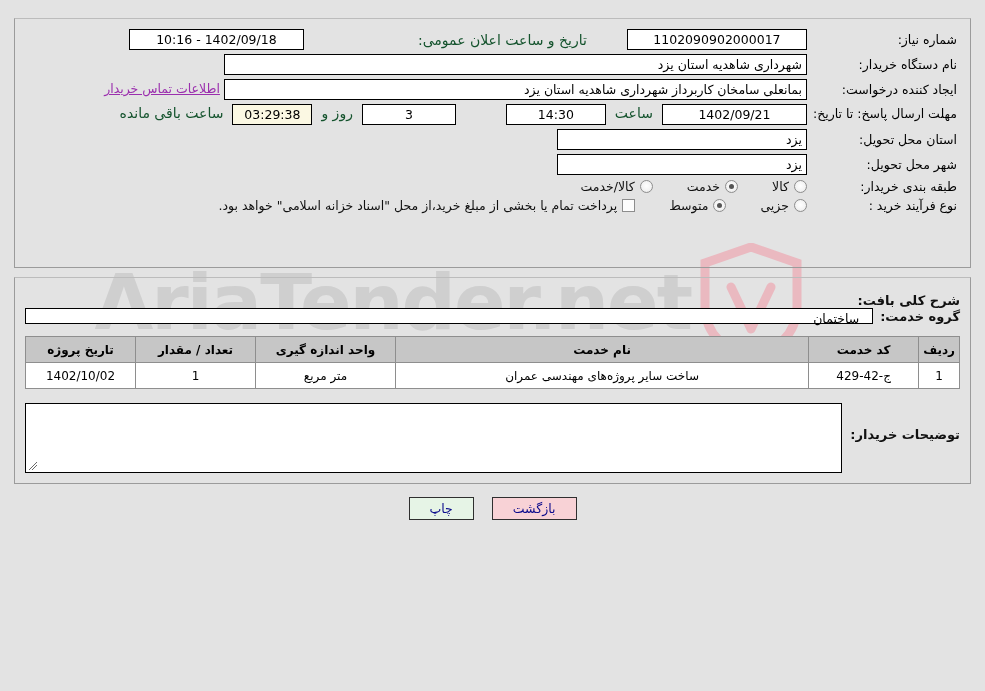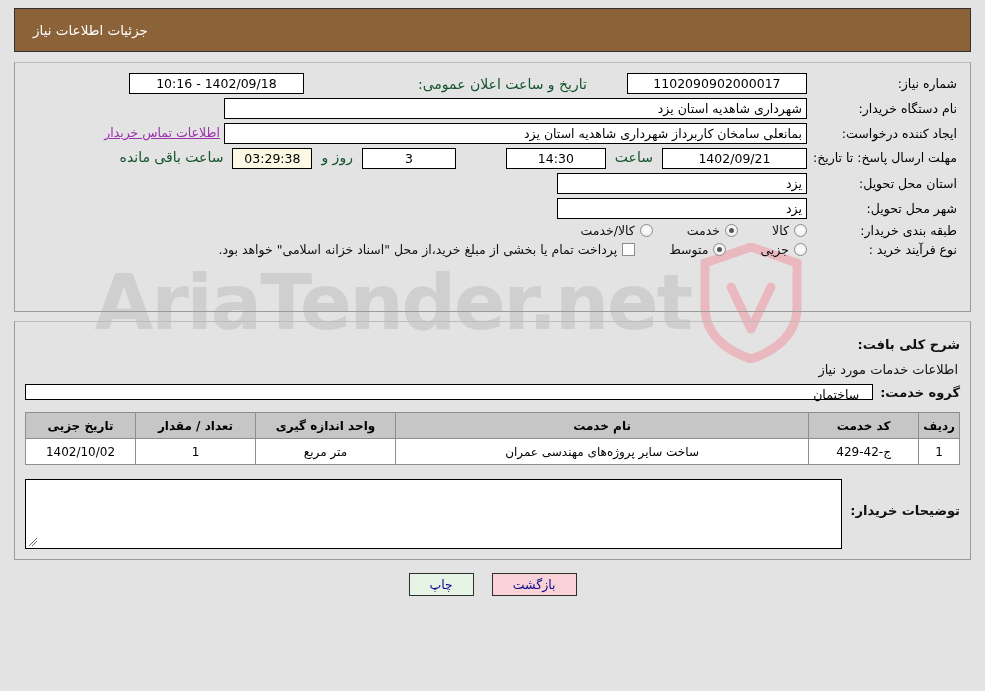--- a/index.html
+++ b/index.html
@@ -219,23 +219,20 @@
     <svg class="wm-shield" viewBox="0 0 108 120">
       <path d="M54 4 L100 20 V64 C100 92 78 108 54 116 C30 108 8 92 8 64 V20 Z" fill="none" stroke="#eab9c0" stroke-width="9"></path>
       <path d="M34 44 L54 86 L74 44" fill="none" stroke="#eab9c0" stroke-width="9" stroke-linecap="round" stroke-linejoin="round"></path>
     </svg>
     <div class="wm-text">AriaTender.net</div>
   </div>
 </div>
 
 <div class="page">
 
-  <div class="titlebar">
-    <span class="t">جزئیات اطلاعات نیاز</span>
-  </div>
 
   <div class="section topinfo">
     <table class="form">
       <tbody>
           <tr>
         <td class="lbl">شماره نیاز:</td>
         <td style="width:215px;">
           <span class="fld w-reqno">1102090902000017</span>
         </td>
         <td style="text-align:right;">
@@ -324,36 +321,35 @@
     </tbody>
       </table>
   </div>
 
   <div class="section desc">
 
     <div class="desc-row">
       <div class="desc-lbl">شرح کلی بافت:</div>
     </div>
 
-    <div class="sub-head">اطلاعات خدمات مورد نیاز</div>
 
     <div class="svc-row">
       <div class="svc-lbl">گروه خدمت:</div>
       <div class="svc-box">ساختمان</div>
     </div>
 
     <table class="grid">
       <thead>
         <tr>
           <th class="col-rdf">ردیف</th>
           <th class="col-code">کد خدمت</th>
           <th class="col-name">نام خدمت</th>
           <th class="col-unit">واحد اندازه گیری</th>
           <th class="col-qty">تعداد / مقدار</th>
-          <th class="col-date">تاریخ جزیی</th>
+          <th class="col-date">تاریخ پروژه</th>
         </tr>
       </thead>
       <tbody>
         <tr>
           <td>1</td>
           <td>ج-42-429</td>
           <td>ساخت سایر پروژه‌های مهندسی عمران</td>
           <td>متر مربع</td>
           <td>1</td>
           <td>1402/10/02</td>

